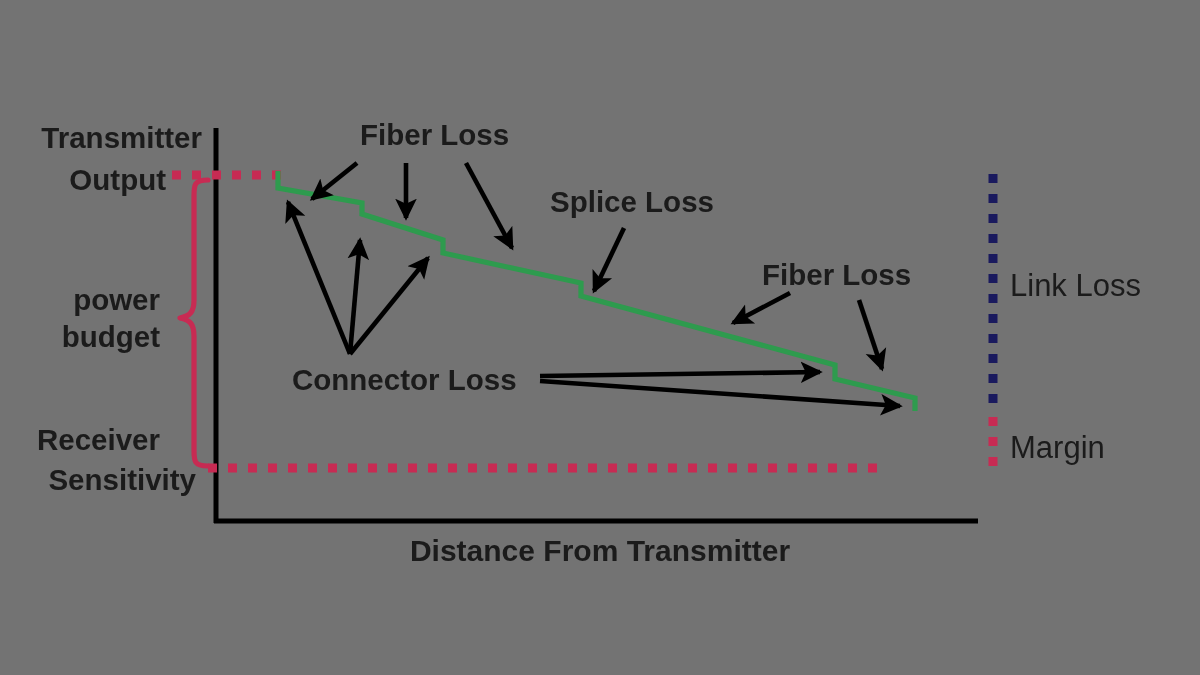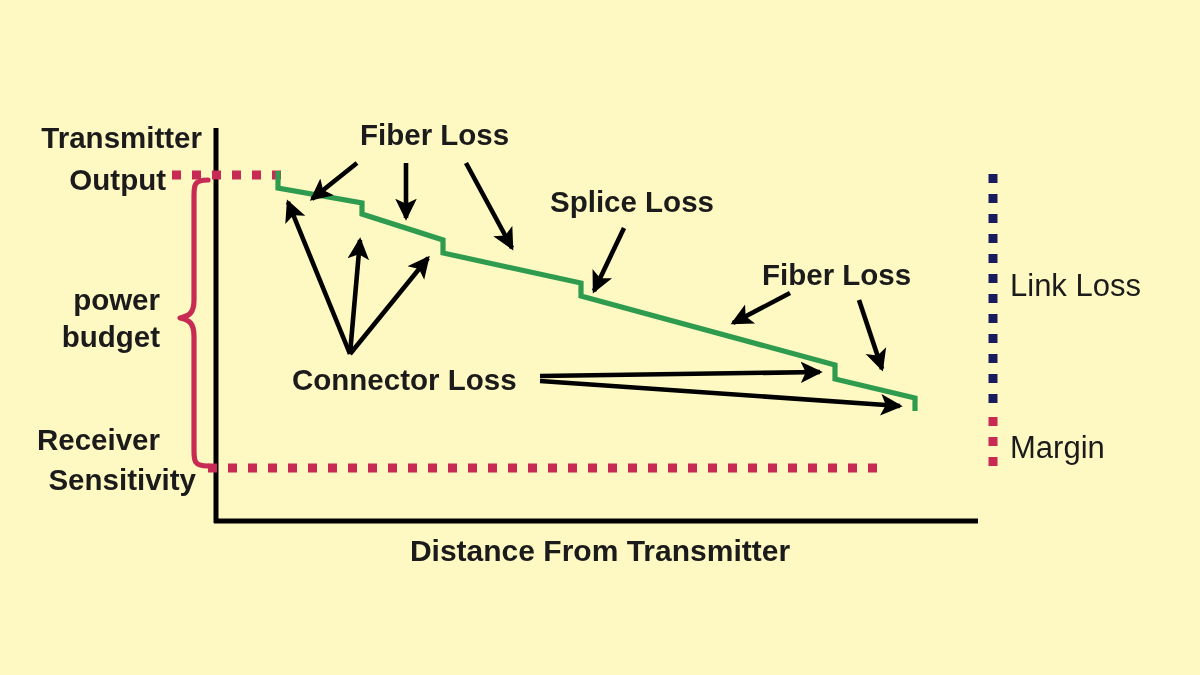--- a/index.html
+++ b/index.html
@@ -10,21 +10,21 @@
   body {
     width: 1200px;
     height: 675px;
     font-family: "Liberation Sans", sans-serif;
     overflow: hidden;
   }
   #stage {
     position: relative;
     width: 1200px;
     height: 675px;
-    background: #fef9c3;
+    background: #737373;
   }
   #diagram {
     position: absolute;
     top: 0;
     left: 0;
     width: 1200px;
     height: 675px;
   }
   .lbl {
     font-family: "Liberation Sans", sans-serif;

